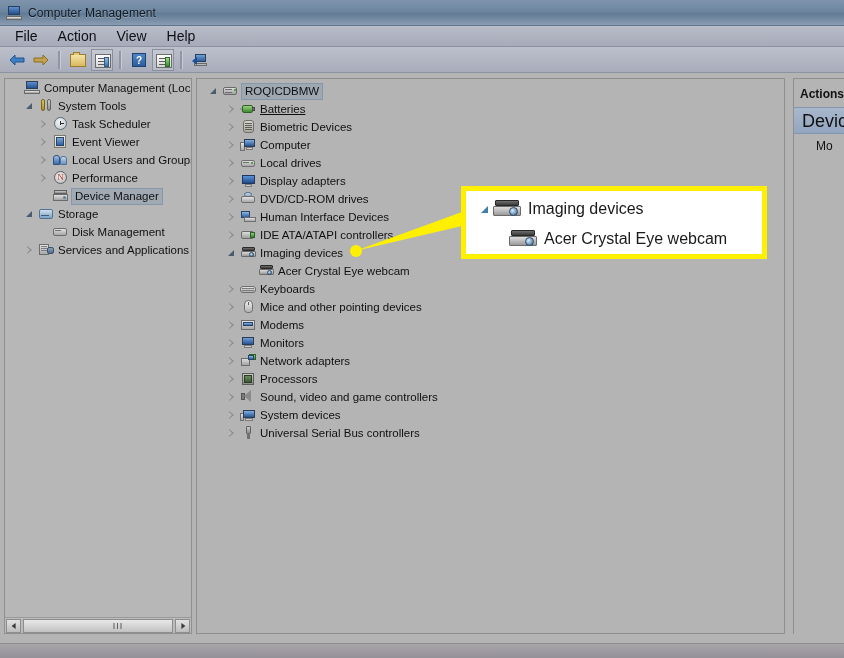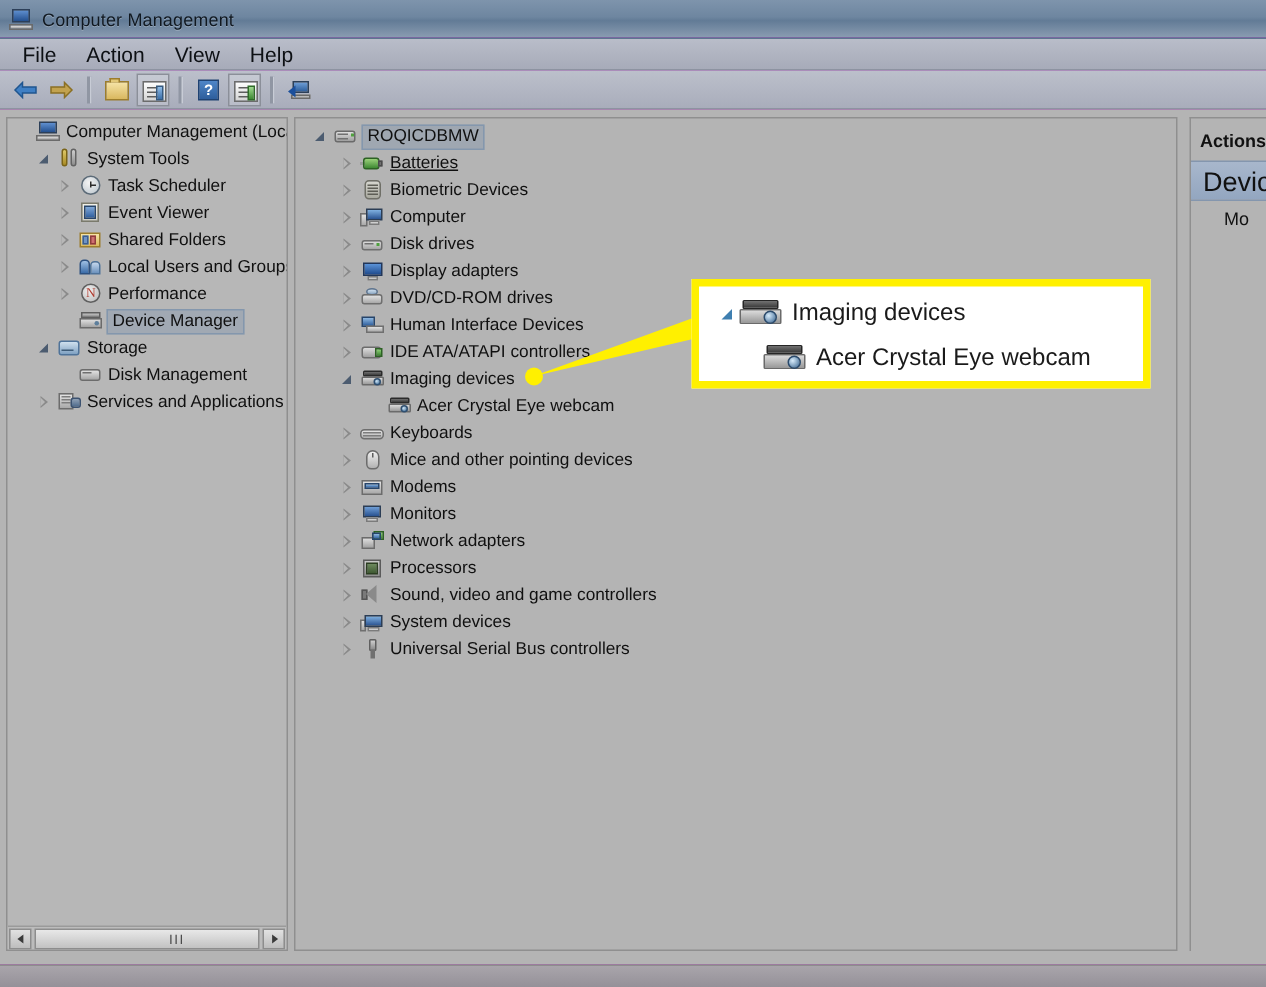--- a/index.html
+++ b/index.html
@@ -458,29 +458,20 @@
           <div class="trow" style="padding-left: 32px;">
             <span class="exp closed"></span>
             <span class="ic i-event">
               <span class="box p"></span>
               <span class="box b"></span>
             </span>
             <span class="lbl">Event Viewer</span>
           </div>
           <div class="trow" style="padding-left: 32px;">
             <span class="exp closed"></span>
-            <span class="ic i-shared">
-              <span class="box f"></span>
-              <span class="box p1"></span>
-              <span class="box p2"></span>
-            </span>
-            <span class="lbl">Shared Folders</span>
-          </div>
-          <div class="trow" style="padding-left: 32px;">
-            <span class="exp closed"></span>
             <span class="ic i-users">
               <span class="box u1"></span>
               <span class="box u2"></span>
             </span>
             <span class="lbl">Local Users and Groups</span>
           </div>
           <div class="trow" style="padding-left: 32px;">
             <span class="exp closed"></span>
             <span class="ic i-perf">
               <span class="box c"></span>
@@ -579,21 +570,21 @@
             </span>
             <span class="lbl">Computer</span>
           </div>
           <div class="trow" style="padding-left: 28px;">
             <span class="exp closed"></span>
             <span class="ic i-disk">
               <span class="box d"></span>
               <span class="box s"></span>
               <span class="box led"></span>
             </span>
-            <span class="lbl">Disk drives</span>
+            <span class="lbl">Local drives</span>
           </div>
           <div class="trow" style="padding-left: 28px;">
             <span class="exp closed"></span>
             <span class="ic i-display">
               <span class="box scr"></span>
               <span class="box bs"></span>
             </span>
             <span class="lbl">Display adapters</span>
           </div>
           <div class="trow" style="padding-left: 28px;">

